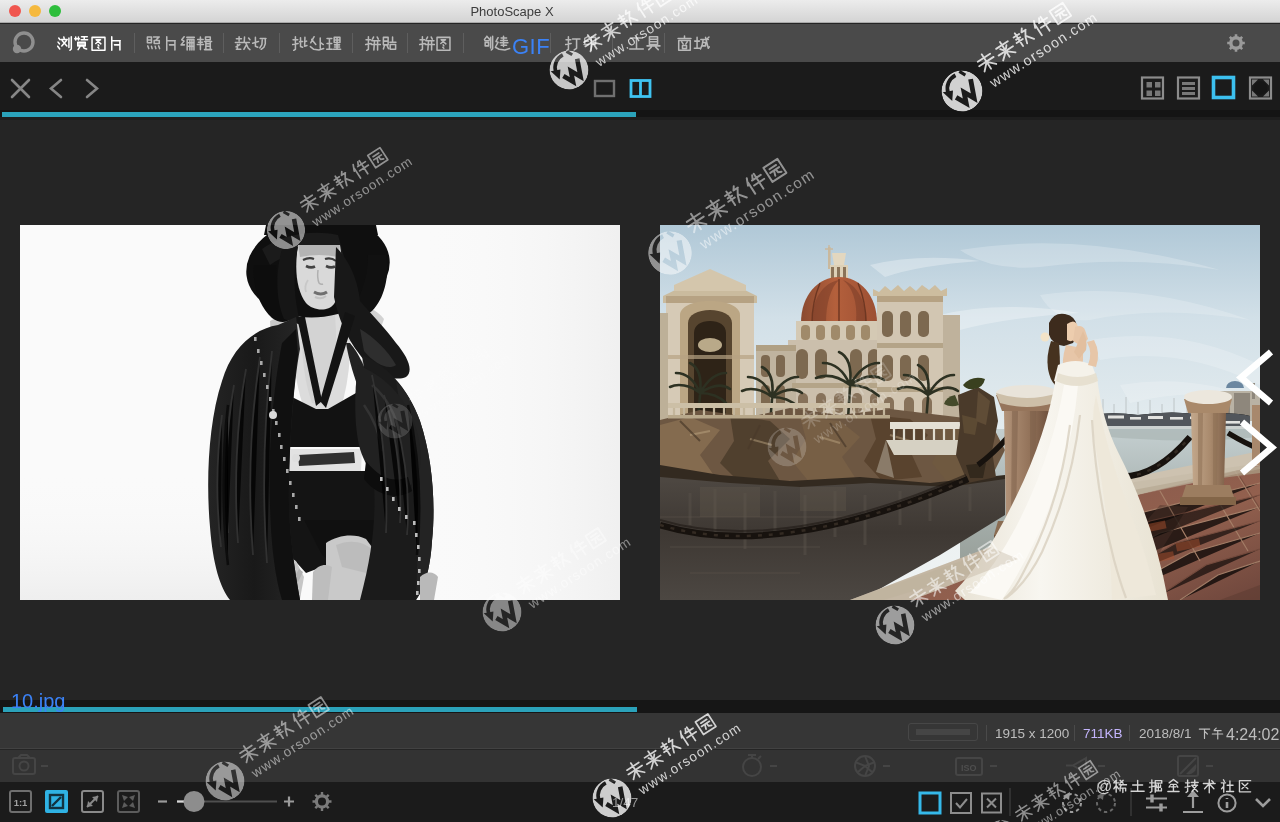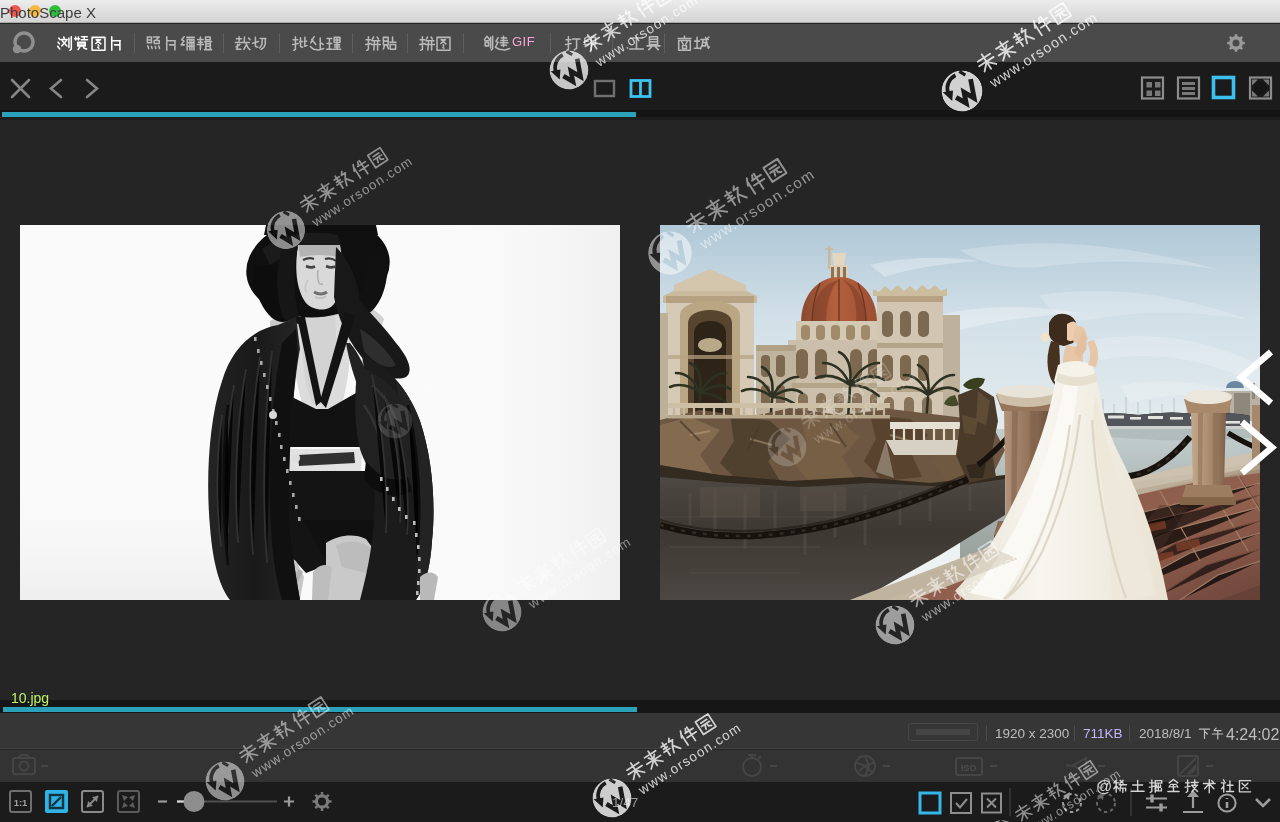--- a/index.html
+++ b/index.html
@@ -138,21 +138,21 @@
             <use href="#g097fce" x="109" y="-21" width="19.5" height="19.5"></use>
 <text x="27" y="14" font-size="13.5" letter-spacing="1.2" fill="#fff" font-family="Liberation Sans">www.orsoon.com</text>
 </g>
         </g>
       </defs>
     </svg>
 <div class="abs" style="left:0;top:0;width:1280px;height:23px;background:linear-gradient(#ececec,#d4d4d4);border-bottom:1px solid #a9a9a9">
 <div class="abs" style="left:9px;top:5px;width:12px;height:12px;border-radius:6px;background:#f0564f"></div>
 <div class="abs" style="left:29px;top:5px;width:12px;height:12px;border-radius:6px;background:#f5b93e"></div>
 <div class="abs" style="left:49px;top:5px;width:12px;height:12px;border-radius:6px;background:#2ebe3c"></div>
-<div class="abs" style="left:0;top:4px;width:1024px;text-align:left;font-size:15px;color:#3c3c3c">PhotoScape X</div>
+<div class="abs" style="left:0;top:4px;width:1024px;text-align:center;font-size:13px;color:#3c3c3c">PhotoScape X</div>
 </div>
 <div class="abs" style="left:0;top:24px;width:1280px;height:38px;background:#4a4a4a"></div>
 <svg class="abs" style="left:10px;top:30px" width="26" height="26" viewBox="0 0 26 26">
 <circle cx="14" cy="12" r="9" fill="none" stroke="#8f8f8f" stroke-width="3.4"></circle>
 <circle cx="7" cy="19" r="4.2" fill="#8f8f8f"></circle>
 </svg>
 <svg style="position:absolute;left:56px;top:35px;color:#ffffff;" width="68" height="17" viewBox="0 0 400 100" preserveAspectRatio="none">
       <use href="#g31ac01" x="0" y="0" width="100" height="100"></use>
       <use href="#g7a8157" x="100" y="0" width="100" height="100"></use>
       <use href="#g63db56" x="200" y="0" width="100" height="100"></use>
@@ -178,21 +178,21 @@
       <use href="#g8410f3" x="100" y="0" width="100" height="100"></use>
     </svg>
 <svg style="position:absolute;left:418px;top:35px;color:#b9b9b9;" width="34" height="17" viewBox="0 0 200 100" preserveAspectRatio="none">
       <use href="#gf8bcbb" x="0" y="0" width="100" height="100"></use>
       <use href="#g63db56" x="100" y="0" width="100" height="100"></use>
     </svg>
 <svg style="position:absolute;left:477px;top:35px;color:#b9b9b9;" width="34" height="17" viewBox="0 0 200 100" preserveAspectRatio="none">
       <use href="#gb2ca09" x="0" y="0" width="100" height="100"></use>
       <use href="#gd248d9" x="100" y="0" width="100" height="100"></use>
     </svg>
-<div class="abs" style="left:512px;top:34px;font-size:13px;color:#f9a8d4;letter-spacing:.5px">GIF</div>
+<div class="abs" style="left:512px;top:34px;font-size:22px;color:#3b82f6;letter-spacing:.5px">GIF</div>
 <svg style="position:absolute;left:564px;top:35px;color:#b9b9b9;" width="34" height="17" viewBox="0 0 200 100" preserveAspectRatio="none">
       <use href="#g0e1cee" x="0" y="0" width="100" height="100"></use>
       <use href="#g92ab76" x="100" y="0" width="100" height="100"></use>
     </svg>
 <svg style="position:absolute;left:628px;top:35px;color:#b9b9b9;" width="34" height="17" viewBox="0 0 200 100" preserveAspectRatio="none">
       <use href="#ga62649" x="0" y="0" width="100" height="100"></use>
       <use href="#g682bdd" x="100" y="0" width="100" height="100"></use>
     </svg>
 <svg style="position:absolute;left:676px;top:35px;color:#b9b9b9;" width="34" height="17" viewBox="0 0 200 100" preserveAspectRatio="none">
       <use href="#g85f5c2" x="0" y="0" width="100" height="100"></use>
@@ -649,25 +649,25 @@
 
 <svg class="abs" style="left:1232px;top:340px" width="48" height="145" viewBox="0 0 48 145">
 <g fill="none" stroke="#fff" stroke-width="6.5">
 <path d="M39,12 L9,37.5 L39,63"></path>
 <path d="M10,82 L40,107.5 L10,133"></path>
 </g>
 </svg>
 <div class="abs" style="left:0;top:700px;width:1280px;height:13px;background:#161616"></div>
 <div class="abs" style="left:3px;top:707px;width:634px;height:5px;background:#2ba2ba"></div>
 <div class="abs" style="left:0;top:713px;width:1280px;height:36px;background:#363636;border-bottom:1px solid #424242"></div>
-<div class="abs" style="left:11px;top:690px;font-size:14px;color:#bef264">10.jpg</div>
+<div class="abs" style="left:11px;top:690px;font-size:20px;color:#3b82f6">10.jpg</div>
 <div class="abs" style="left:908px;top:723px;width:70px;height:18px;border:1px solid #474747;border-radius:3px"></div>
 <div class="abs" style="left:916px;top:729px;width:54px;height:6px;background:#454545"></div>
 <div class="abs" style="left:986px;top:725px;width:1px;height:16px;background:#4a4a4a"></div>
-<div class="abs" style="left:995px;top:726px;font-size:13.5px;color:#bdbdbd">1920 x 2300</div>
+<div class="abs" style="left:995px;top:726px;font-size:13.5px;color:#bdbdbd">1915 x 1200</div>
 <div class="abs" style="left:1074px;top:725px;width:1px;height:16px;background:#4a4a4a"></div>
 <div class="abs" style="left:1083px;top:726px;font-size:13.5px;color:#c4b5fd">711KB</div>
 <div class="abs" style="left:1129px;top:725px;width:1px;height:16px;background:#4a4a4a"></div>
 <div class="abs" style="left:1139px;top:726px;font-size:13.5px;color:#bdbdbd">2018/8/1</div>
 <svg style="position:absolute;left:1198px;top:727px;color:#bdbdbd;" width="26" height="13" viewBox="0 0 200 100" preserveAspectRatio="none">
       <use href="#g3850a1" x="0" y="0" width="100" height="100"></use>
       <use href="#g1933b5" x="100" y="0" width="100" height="100"></use>
     </svg>
 <div class="abs" style="left:1226px;top:726px;font-size:16px;color:#bdbdbd">4:24:02</div>
 <div class="abs" style="left:0;top:750px;width:1280px;height:32px;background:#333333"></div>

